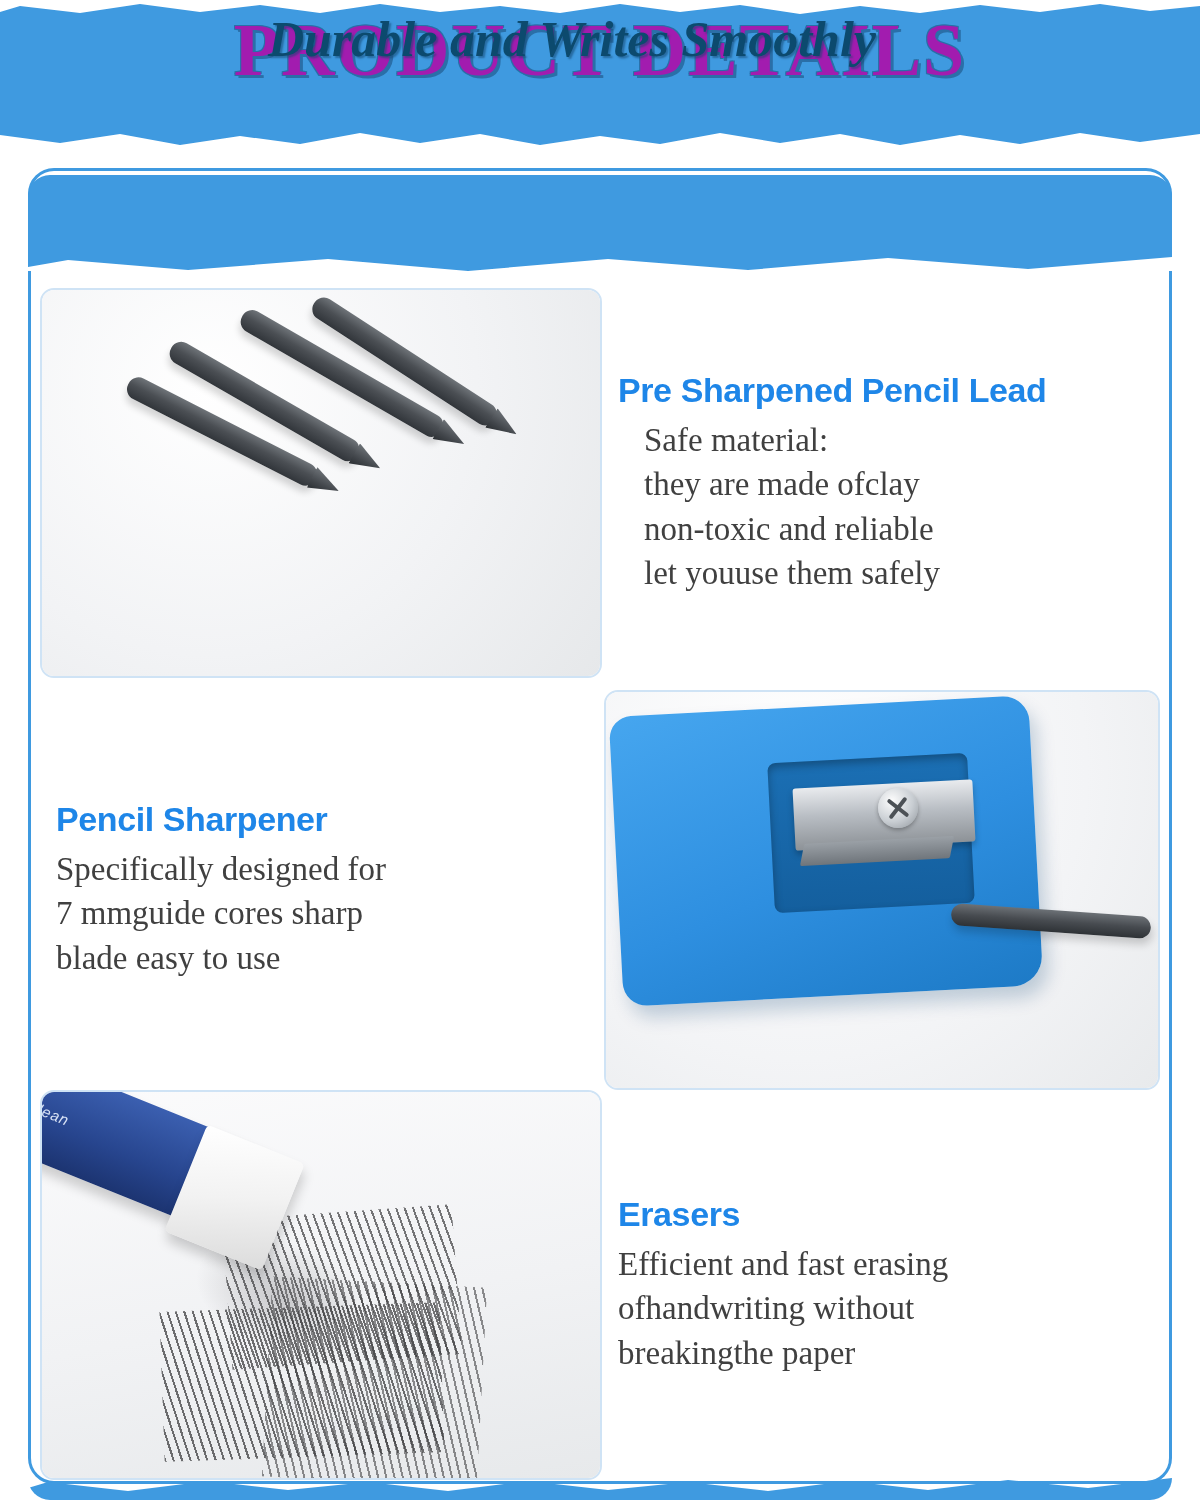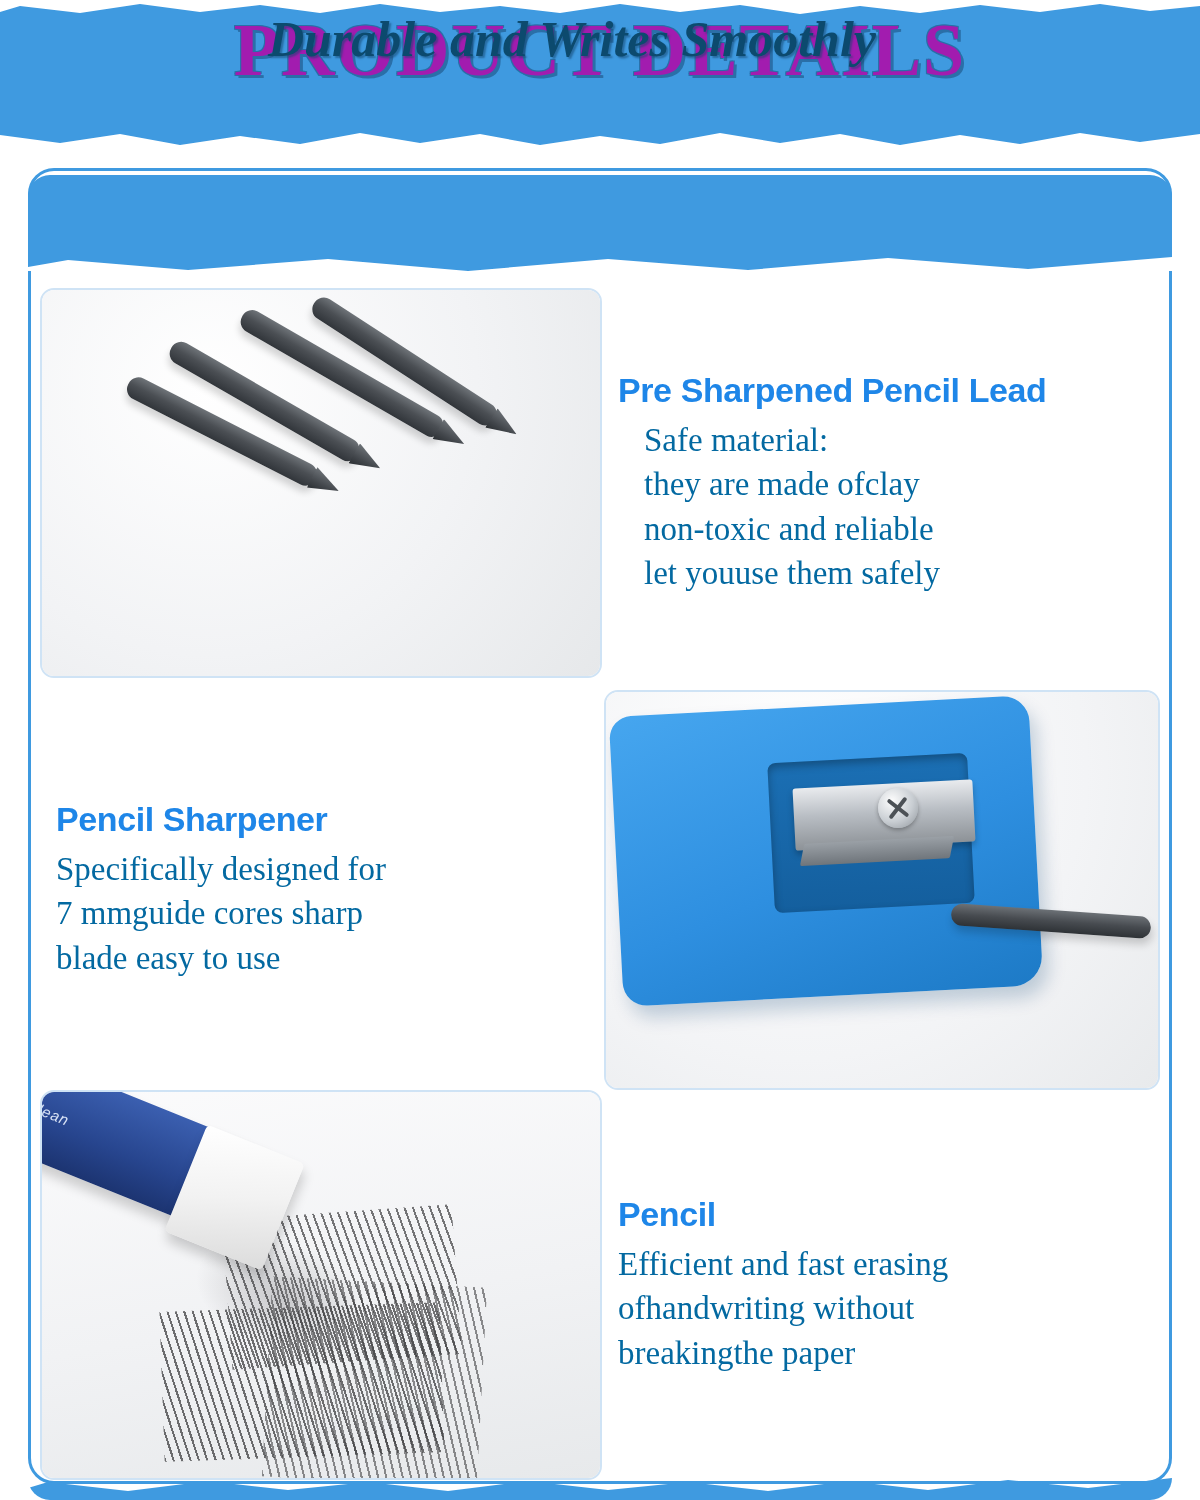--- a/index.html
+++ b/index.html
@@ -141,21 +141,21 @@
     font-size: 34px;
     color: #1e86e8;
     letter-spacing: -0.4px;
     margin-bottom: 8px;
     white-space: nowrap;
   }
   .feature-body {
     font-family: "Liberation Serif", serif;
     font-size: 33px;
     line-height: 1.34;
-    color: #0369a1;
+    color: #404040;
   }
   .indent-body { padding-left: 26px; }
 
   
   .photo-leads {
     position: absolute;
     inset: 0;
     background:
       radial-gradient(circle at 30% 25%, #ffffff 0%, #f2f3f5 55%, #e6e8ea 100%);
   }
@@ -389,20 +389,20 @@
       <div class="scribble s1"></div>
       <div class="scribble s2"></div>
       <div class="scribble s3"></div>
       <div class="eraser-sleeve">
         <div class="eraser-sleeve-text">clean</div>
       </div>
       <div class="eraser-tip"></div>
     </div>
   </div>
   <div class="cell-txt">
-    <div class="feature-title">Pencil</div>
+    <div class="feature-title">Erasers</div>
     <div class="feature-body" style="white-space: pre-line;">Efficient and fast erasing
 ofhandwriting without
 breakingthe paper</div>
   </div>
 </div>
 
 <div class="bottom-accent"></div>
 
 </body></html>

